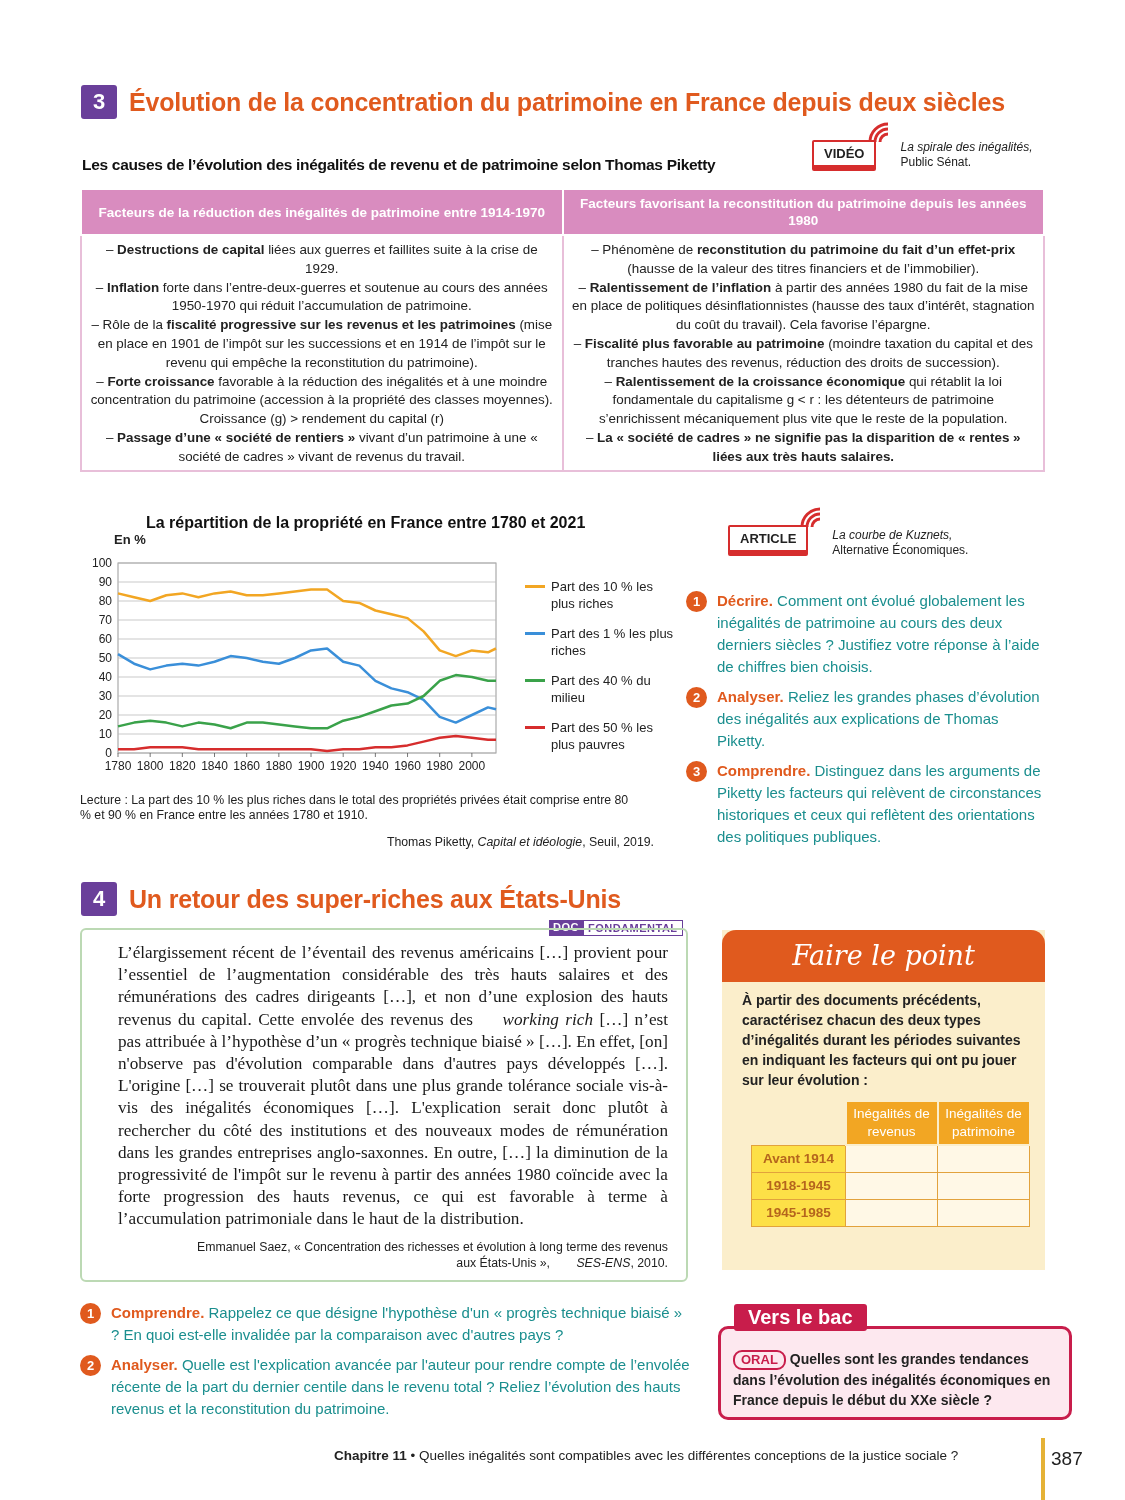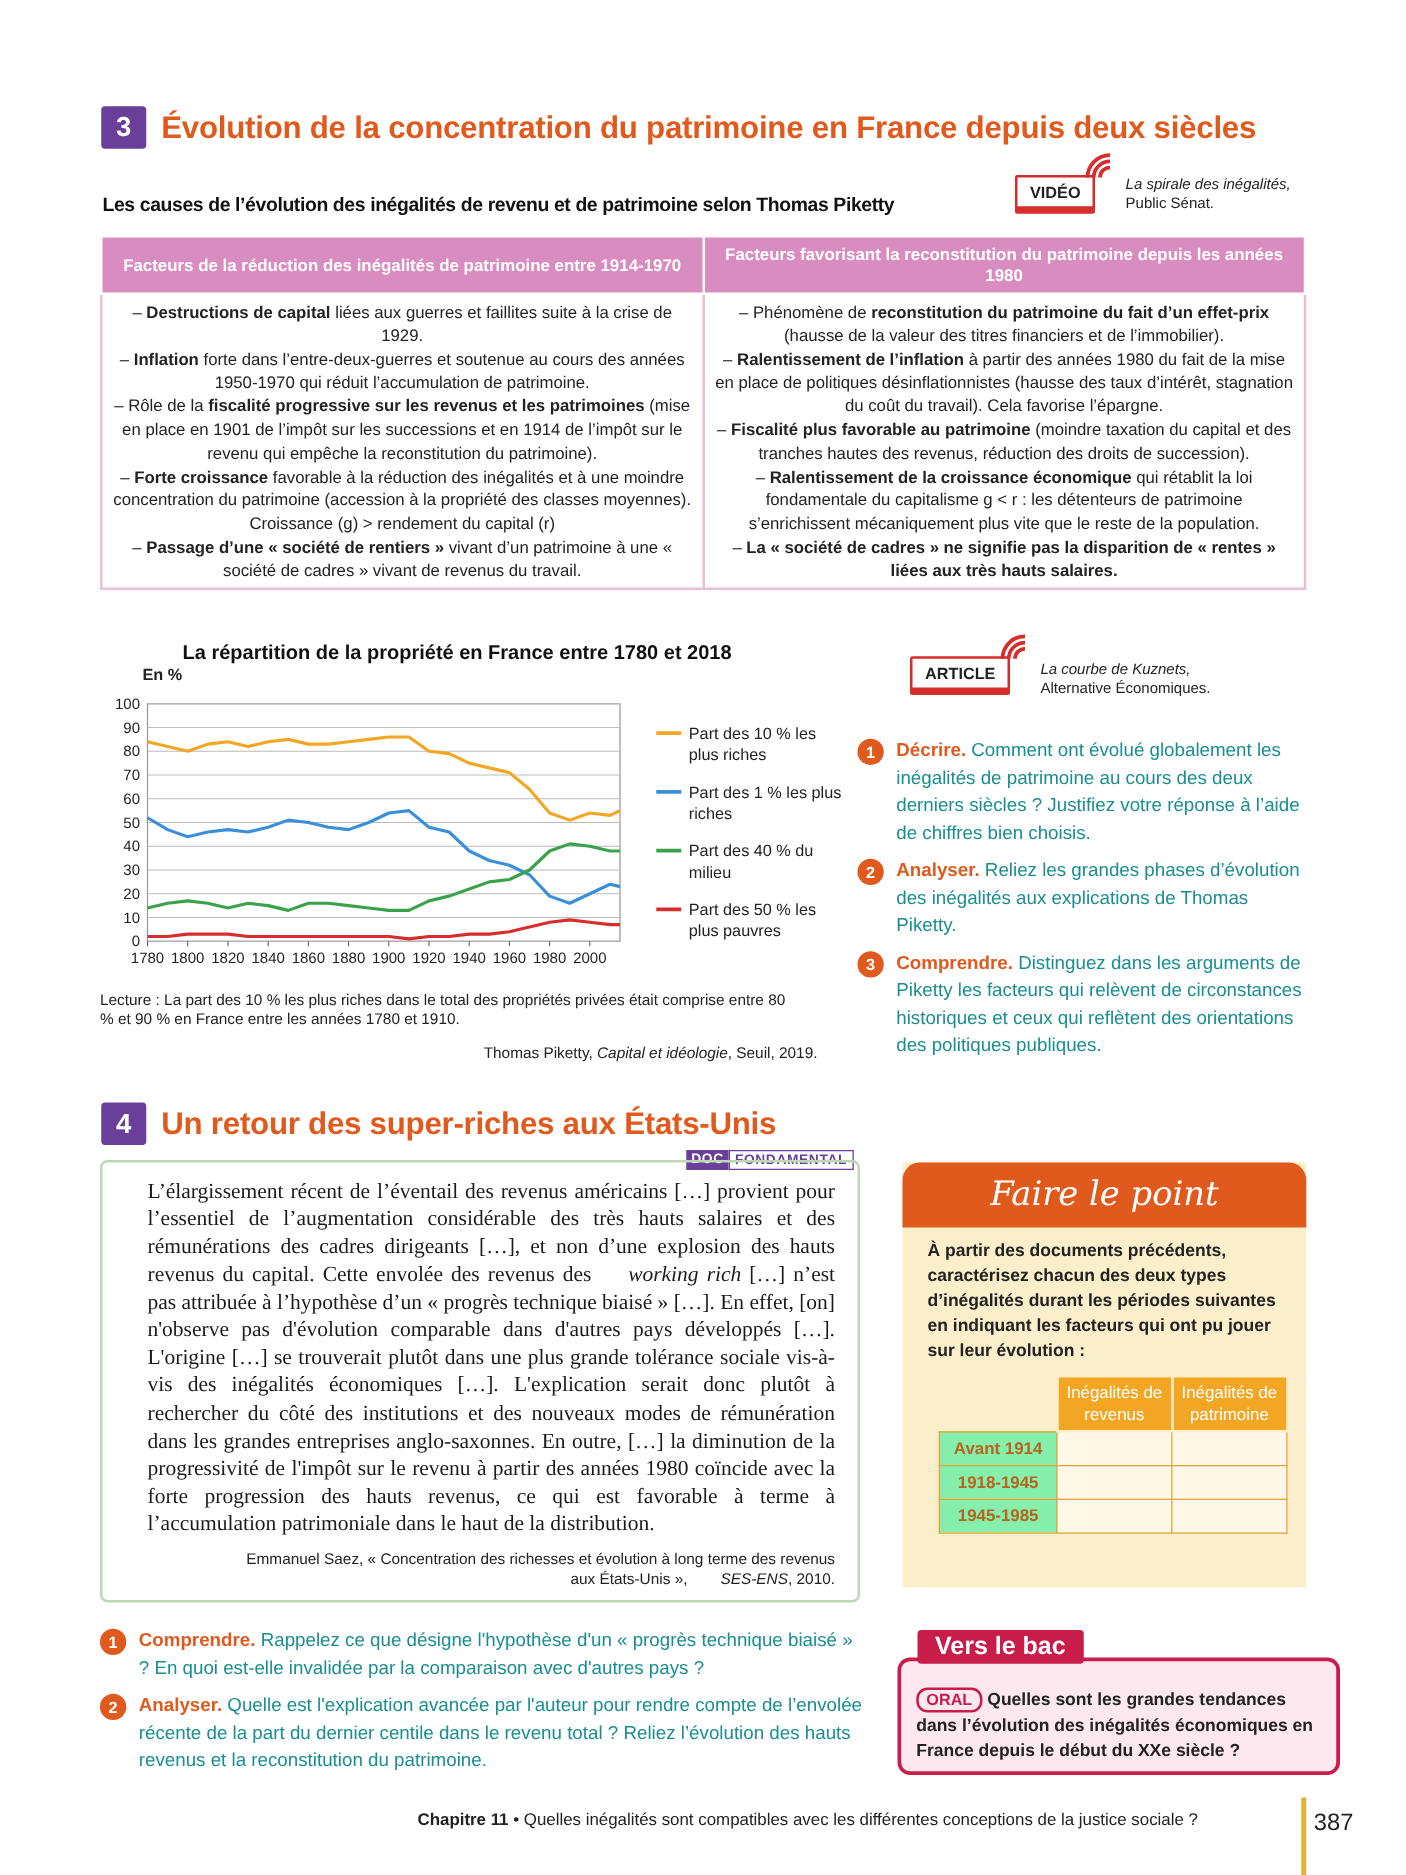--- a/index.html
+++ b/index.html
@@ -44,21 +44,21 @@
   .doc-badge .b1 { background: #6a3f9a; color: #fff; padding: 1px 4px; }
   .doc-badge .b2 { background: #fff; color: #6a3f9a; padding: 1px 4px; border: 1.5px solid #6a3f9a; }
 
   .point { position: absolute; left: 722px; top: 930px; width: 323px; height: 340px; background: #fbeecb; }
   .point-banner { position: relative; height: 52px; background: #e05a1e; border-radius: 14px 14px 0 0; color: #fff; font-family: "DejaVu Serif", serif; font-style: italic; font-size: 27px; text-align: center; line-height: 52px; }
   .point-text { padding: 8px 20px 0 20px; font-size: 14px; font-weight: bold; line-height: 20px; color: #222; }
   table.grid { margin: 10px 0 0 29px; border-collapse: collapse; font-size: 13.5px; }
   table.grid th { background: #f2a623; color: #fff; font-weight: normal; padding: 3px 6px; border: 2px solid #fbeecb; line-height: 18px; width: 92px; }
   table.grid th.blank { background: transparent; border: none; width: 94px; }
   table.grid td { border: 1.5px solid #e2a23c; height: 27px; background: #fff8e6; }
-  table.grid td.rowh { background: #86efac; color: #b5651d; font-weight: bold; text-align: center; padding: 0 6px; }
+  table.grid td.rowh { background: #fde047; color: #b5651d; font-weight: bold; text-align: center; padding: 0 6px; }
 
   .bac { position: absolute; left: 718px; top: 1322px; width: 356px; height: 100px; }
   .bac-tab { position: absolute; left: 16px; top: -18px; background: #c81d4b; color: #fff; font-weight: bold; font-size: 20px; padding: 2px 14px; border-radius: 3px; }
   .bac-box { position: absolute; left: 0; top: 4px; width: 354px; height: 94px; background: #fde8ef; border: 3px solid #c81d4b; border-radius: 10px; padding: 20px 12px 0 12px; font-size: 14px; font-weight: bold; line-height: 20px; color: #222; }
   .oral { display: inline-block; border: 2px solid #c81d4b; color: #c81d4b; border-radius: 9px; padding: 0 6px; font-size: 13px; line-height: 16px; margin-right: 4px; }
 
   .footer { position: absolute; left: 334px; top: 1448px; font-size: 13.5px; color: #222; }
   .footer b { font-weight: bold; }
   .footer-bar { position: absolute; left: 1041px; top: 1438px; width: 4px; height: 62px; background: #e5b236; }
   .page-num { position: absolute; left: 1051px; top: 1448px; font-size: 19px; color: #222; }
@@ -109,21 +109,21 @@
         <p>– <b>Ralentissement de l’inflation</b><span> à partir des années 1980 du fait de la mise en place de politiques désinflationnistes (hausse des taux d’intérêt, stagnation du coût du travail). Cela favorise l’épargne.</span></p>
         <p>– <b>Fiscalité plus favorable au patrimoine</b><span> (moindre taxation du capital et des tranches hautes des revenus, réduction des droits de succession).</span></p>
         <p>– <b>Ralentissement de la croissance économique</b><span> qui rétablit la loi fondamentale du capitalisme g &lt; r : les détenteurs de patrimoine s’enrichissent mécaniquement plus vite que le reste de la population.</span></p>
         <p>– <b>La « société de cadres » ne signifie pas la disparition de « rentes » liées aux très hauts salaires.</b><span></span></p>
       </td>
     </tr>
   </tbody>
 </table>
 
 <div class="chart-wrap">
-  <div class="chart-title">La répartition de la propriété en France entre 1780 et 2018</div>
+  <div class="chart-title">La répartition de la propriété en France entre 1780 et 2021</div>
   <div class="chart-ylab">En %</div>
   <svg id="chart-svg" width="440" height="275" style="position:absolute; left:0; top:35px;">
       <rect x="38" y="18" width="378" height="190" fill="none" stroke="#999" stroke-width="1"></rect>
       <line x1="38" x2="416" y1="208" y2="208" stroke="#bbb" stroke-width="0.8"></line>
       <text x="32" y="212" text-anchor="end" font-size="12" font-family="Liberation Sans, sans-serif" fill="#222">0</text>
       <line x1="38" x2="416" y1="189" y2="189" stroke="#bbb" stroke-width="0.8"></line>
       <text x="32" y="193" text-anchor="end" font-size="12" font-family="Liberation Sans, sans-serif" fill="#222">10</text>
       <line x1="38" x2="416" y1="170" y2="170" stroke="#bbb" stroke-width="0.8"></line>
       <text x="32" y="174" text-anchor="end" font-size="12" font-family="Liberation Sans, sans-serif" fill="#222">20</text>
       <line x1="38" x2="416" y1="151" y2="151" stroke="#bbb" stroke-width="0.8"></line>

